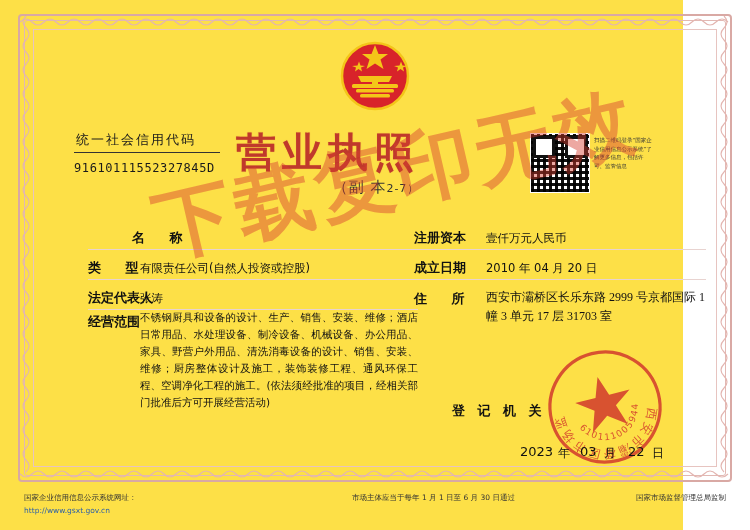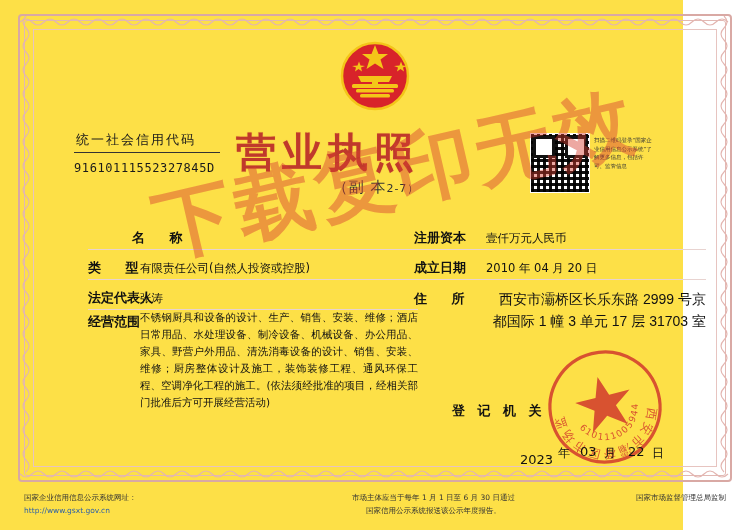--- a/index.html
+++ b/index.html
@@ -170,25 +170,24 @@
     font-size: 10.5px;
     line-height: 1.62;
     color: #111;
     text-align: justify;
   }
 
   .addr-value {
     position: absolute;
     left: 486px; top: 288px;
     width: 220px;
-    font-family: Liberation Sans, sans-serif;
-    font-size: 14px;
+    font-family: Liberation Serif, serif;
+    font-size: 12px;
     line-height: 1.6;
     color: #111;
-    text-align: right;
   }
 
   
   .authority {
     position: absolute;
     left: 452px; top: 402px;
     font-family: "DejaVu Sans", "Liberation Sans", sans-serif;
     font-size: 13px;
     font-weight: bold;
     letter-spacing: 4px;
@@ -208,21 +207,21 @@
   .date-row {
     position: absolute;
     left: 520px; top: 444px;
     width: 190px;
     height: 20px;
     font-family: "DejaVu Sans", "Liberation Sans", sans-serif;
     font-size: 13px;
     color: #111;
   }
   .date-row span { position: absolute; }
-  .d-year  { left: 0px;   top: 0; margin-top: 8px; }
+  .d-year  { left: 0px;   top: 0; }
   .d-ych   { left: 38px;  top: 1px; font-size: 12px; }
   .d-month { left: 60px;  top: 0; }
   .d-mch   { left: 84px;  top: 1px; font-size: 12px; }
   .d-day   { left: 108px; top: 0; }
   .d-dch   { left: 132px; top: 1px; font-size: 12px; }
 
   
   .watermark {
     position: absolute;
     left: 150px; top: 130px;
@@ -352,20 +351,19 @@
 
   <div class="watermark">下载复印无效</div>
 
   <div class="footer">
     <div class="footer-left">
       <div>国家企业信用信息公示系统网址：</div>
       <div class="footer-url">http://www.gsxt.gov.cn</div>
     </div>
     <div class="footer-mid">
       <div>市场主体应当于每年 1 月 1 日至 6 月 30 日通过</div>
-      <div>国家信用公示系统报送该公示年度报告。</div>
     </div>
     <div class="footer-right">
       <div>国家市场监督管理总局监制</div>
     </div>
   </div>
 
 </div>
 
 </body></html>

